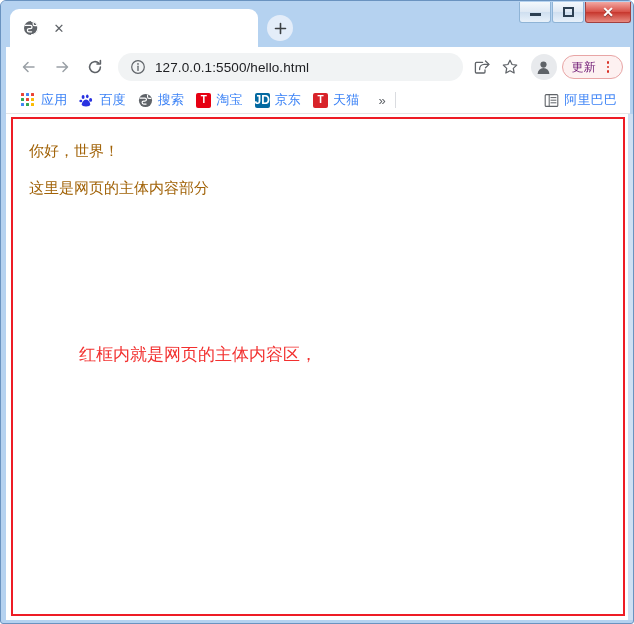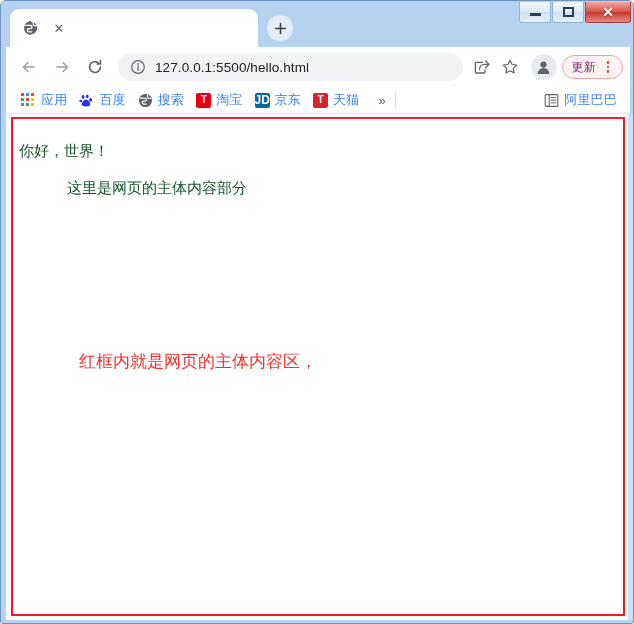--- a/index.html
+++ b/index.html
@@ -331,40 +331,40 @@
     left: 5px;
     top: 3px;
     width: 614px;
     height: 499px;
     border: 2px solid #ee1c25;
     box-sizing: border-box;
     background: #ffffff;
   }
   .page-p {
     position: absolute;
-    left: 6px;
+    left: 16px;
     font-size: 15px;
-    color: #14532d;
+    color: #a16207;
     white-space: nowrap;
     font-family: "DejaVu Sans", "Liberation Sans", sans-serif;
   }
   .page-p.p1 { top: 23px; }
-  .page-p.p2 { top: 60px; margin-left: 48px; }
+  .page-p.p2 { top: 60px; }
 
   .annotation {
     position: absolute;
     left: 66px;
     top: 222px;
     color: #f2302f;
     font-size: 17px;
     line-height: 27px;
     white-space: nowrap;
     font-family: "DejaVu Sans", "Liberation Sans", sans-serif;
   }
-  .annotation .line { display: block; margin-top: 7px; }
+  .annotation .line { display: block; }
 
   
   .gutter {
     position: absolute;
     right: 0;
     top: 113px;
     width: 5px;
     height: 506px;
     background: #cfe0f3;
   }

